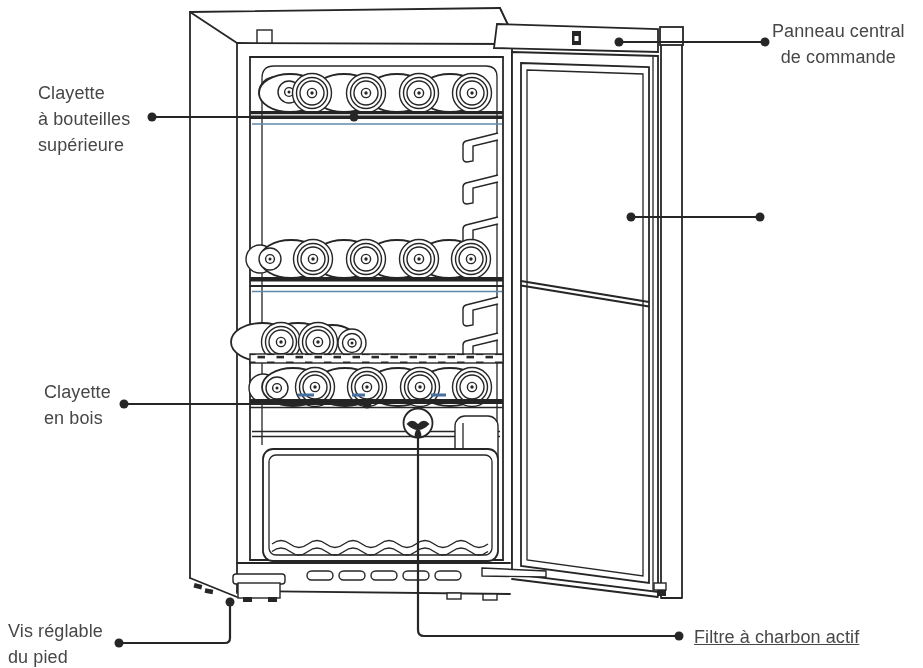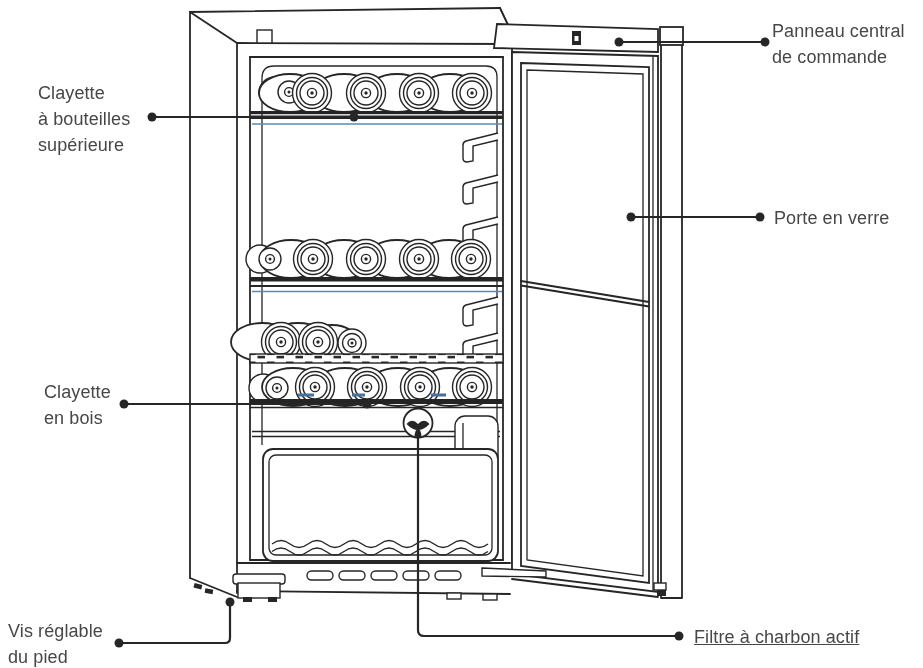--- a/index.html
+++ b/index.html
@@ -252,24 +252,23 @@
     <path class="ld" d="M418,437 L418,630 Q418,636 424,636 L679,636"></path>
     <circle cx="418" cy="435" r="3.4" class="dk"></circle>
         <circle cx="679" cy="636" r="4.5" class="dk"></circle>
   </g>
 </svg>
 
 <div class="label" style="left:38px;top:80px;">Clayette
 à bouteilles
 supérieure</div>
 
-<div class="label right" style="left:772px;top:18px;">Panneau central
+<div class="label right" style="left:772px;top:18px;text-align:center;">Panneau central
 de commande</div>
 
-<div class="label right" style="left:774px;top:205px;">Porte en verre</div>
 
 <div class="label" style="left:44px;top:379px;">Clayette
 en bois</div>
 
 <div class="label" style="left:8px;top:618px;">Vis réglable
 du pied</div>
 
 <div class="label right" style="left:694px;top:624px;text-decoration:underline;">Filtre à charbon actif</div>
 
 </div>

